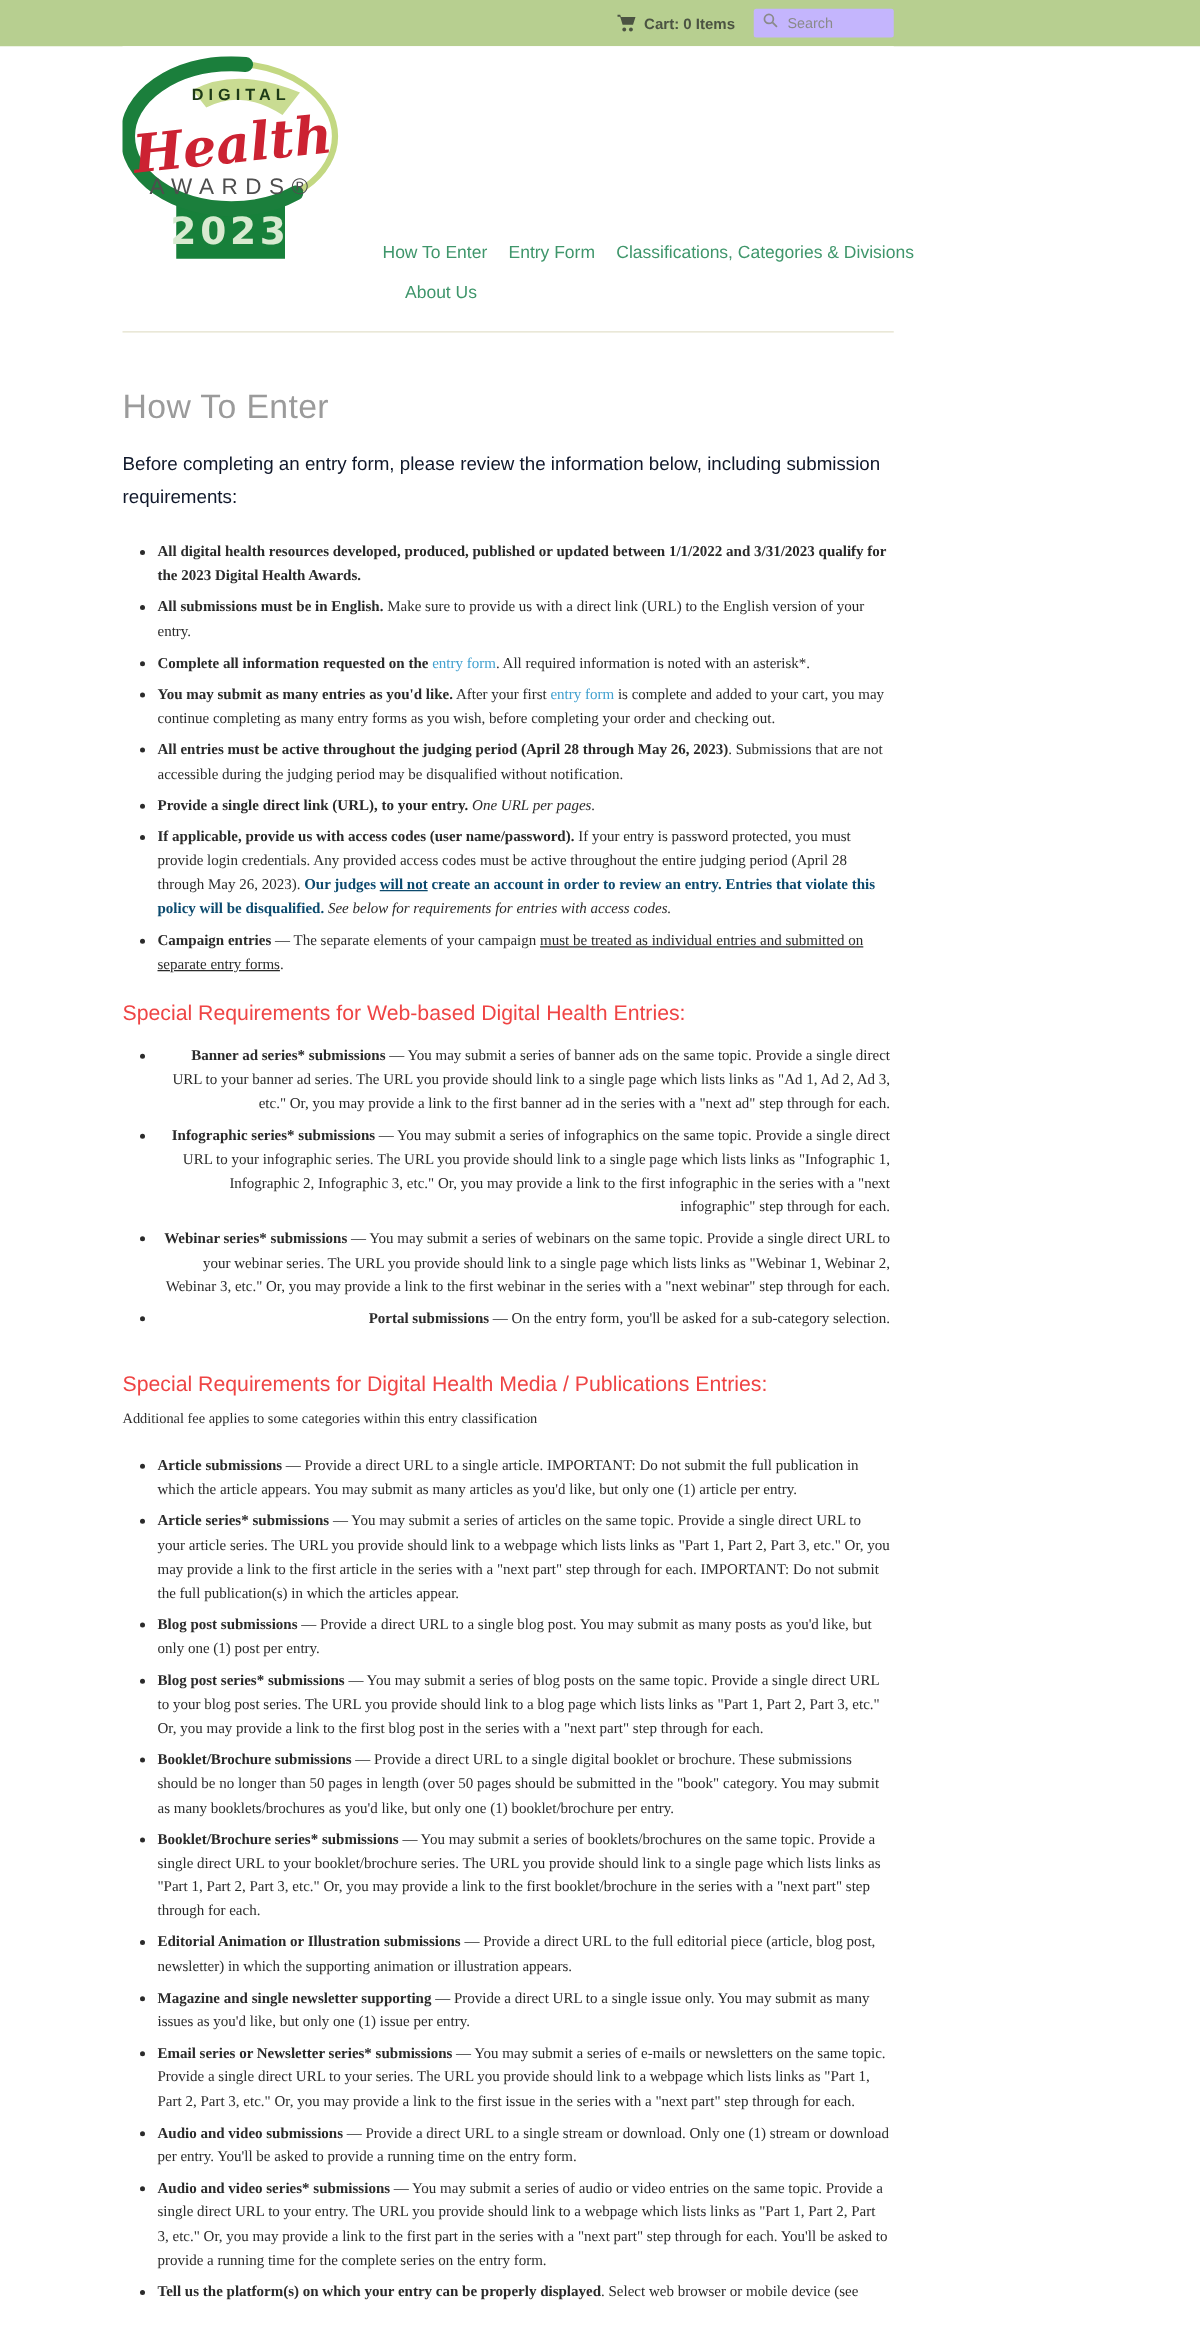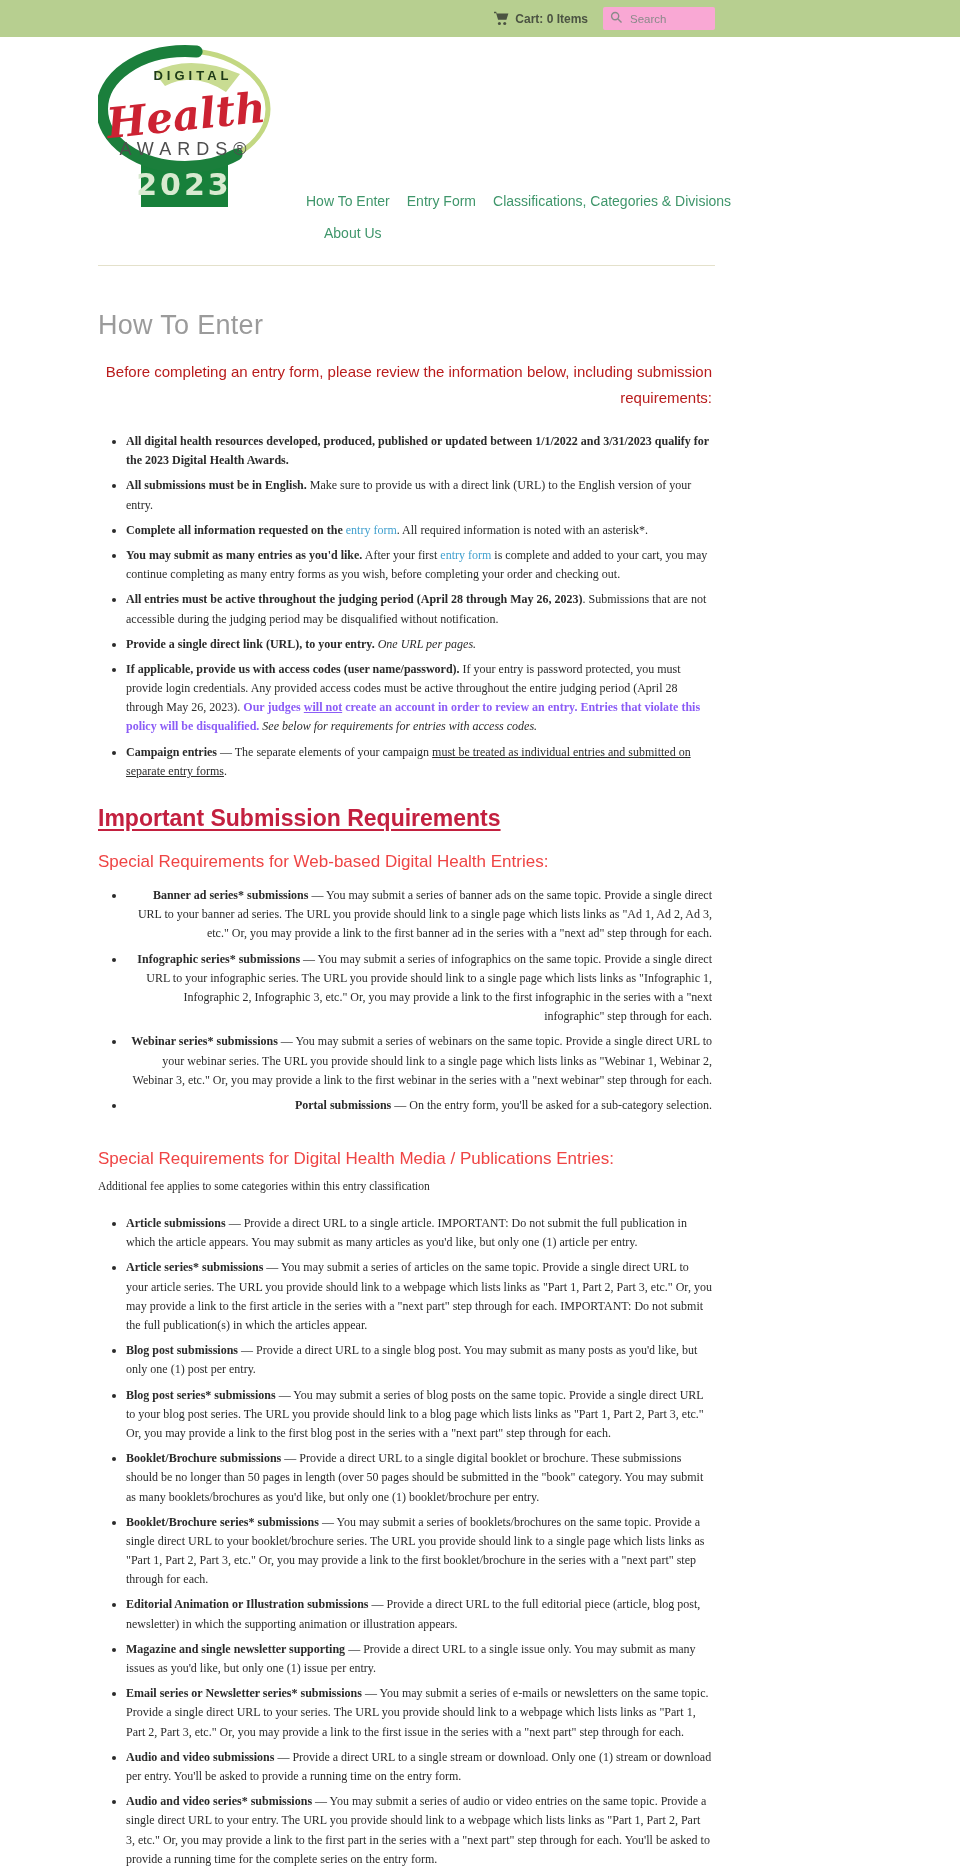--- a/index.html
+++ b/index.html
@@ -10,39 +10,39 @@
   }
   
   .topbar { background:#b7cf90; height:37px; width:100%; }
   .topbar-inner {
     width:617px; margin-left:98px; height:100%;
     display:flex; align-items:center; justify-content:flex-end; gap:15px;
   }
   .cart { display:flex; align-items:center; gap:6px; color:#4b5342; font-size:12px; font-weight:bold; cursor:pointer; }
   .cart svg { display:block; }
   .searchbox {
-    background:#f9a8d4; border-radius:2px; height:23px; width:112px;
+    background:#c4b5fd; border-radius:2px; height:23px; width:112px;
     display:flex; align-items:center; padding:0 7px; gap:5px;
   }
   .searchbox input { border:0; outline:0; width:100%; font-size:11.5px; color:#555; background:transparent; font-family:"Liberation Sans",sans-serif; }
   .searchbox input::placeholder { color:#8a8a8a; }
   
   .header-inner { position:relative; width:617px; margin-left:98px; height:229px; background:#fff; }
   .logo { position:absolute; left:0; top:8px; cursor:pointer; }
   nav {
     position:absolute; left:208px; top:156px; width:470px;
     display:flex; flex-wrap:wrap; column-gap:17px; row-gap:16px; font-size:14px;
   }
   nav a { color:#3f966b; cursor:pointer; white-space:nowrap; text-decoration:none; }
   nav a.about { margin-left:18px; }
   .divider { position:absolute; left:0; bottom:0; width:100%; height:1px; background:#e4e1cb; }
   
   .content { width:614px; margin-left:98px; color:#2f2f2f; }
   h1 { margin:44px 0 0; font-size:27px; font-weight:300; color:#9b9b9b; letter-spacing:.3px; }
-  .intro { margin:18px 0 0; font-size:15px; line-height:1.7; color:#b91c1c;text-align:right; }
+  .intro { margin:18px 0 0; font-size:15px; line-height:1.7; color:#0f172a; }
   .blist {
     margin:22px 0 0; padding-left:28px;
     font-family:"Liberation Serif", serif; font-size:12px; line-height:1.6; color:#2b2b2b;
   }
   .blist li { margin-bottom:6px; }
   h2 {
     margin:24px 0 0; font-size:23px; color:#c3203f; font-weight:bold;
     text-decoration:underline; text-underline-offset:3px;
   }
   h3 { margin:20px 0 0; font-size:17px; font-weight:400; color:#ef4444; }
@@ -50,21 +50,21 @@
   ul.after-h3 { margin-top:14px;text-align:right; }
   .note {
     margin:11px 0 0; font-family:"Liberation Serif", serif; 
     font-size:11.5px; color:#2b2b2b;
   }
   
   .seg-b { font-weight:bold; }
   .seg-i { font-style:italic; }
   .seg-u { text-decoration:underline; }
   .seg-l { color:#41a0cf; cursor:pointer; }
-  .seg-r { color:#8b5cf6; font-weight:bold; }
+  .seg-r { color:#0c4a6e; font-weight:bold; }
 </style>
 </head>
 <body>
 
 <div class="page">
 
   <div class="topbar">
     <div class="topbar-inner">
       <div class="cart">
         <span>
@@ -118,21 +118,20 @@
         <li><span class="seg-b">All digital health resources developed, produced, published or updated between 1/1/2022 and 3/31/2023 qualify for the 2023 Digital Health Awards.</span></li>
         <li><span class="seg-b">All submissions must be in English.</span><span> Make sure to provide us with a direct link (URL) to the English version of your entry.</span></li>
         <li><span class="seg-b">Complete all information requested on the </span><span class="seg-l">entry form</span><span>. All required information is noted with an asterisk*.</span></li>
         <li><span class="seg-b">You may submit as many entries as you'd like.</span><span> After your first </span><span class="seg-l">entry form</span><span> is complete and added to your cart, you may continue completing as many entry forms as you wish, before completing your order and checking out.</span></li>
         <li><span class="seg-b">All entries must be active throughout the judging period (April 28 through May 26, 2023)</span><span>. Submissions that are not accessible during the judging period may be disqualified without notification.</span></li>
         <li><span class="seg-b">Provide a single direct link (URL), to your entry.</span><span> </span><span class="seg-i">One URL per pages.</span></li>
         <li><span class="seg-b">If applicable, provide us with access codes (user name/password).</span><span> If your entry is password protected, you must provide login credentials. Any provided access codes must be active throughout the entire judging period (April 28 through May 26, 2023). </span><span class="seg-r">Our judges </span><span class="seg-r seg-u">will not</span><span class="seg-r"> create an account in order to review an entry. Entries that violate this policy will be disqualified.</span><span> </span><span class="seg-i">See below for requirements for entries with access codes.</span></li>
         <li><span class="seg-b">Campaign entries </span><span>— The separate elements of your campaign </span><span class="seg-u">must be treated as individual entries and submitted on separate entry forms</span><span>.</span></li>
       </ul>
 
-    <h2>Important Submission Requirements</h2>
 
     <h3>Special Requirements for Web-based Digital Health Entries:</h3>
     <ul class="blist after-h3">
         <li><span class="seg-b">Banner ad series* submissions </span><span>— You may submit a series of banner ads on the same topic. Provide a single direct URL to your banner ad series. The URL you provide should link to a single page which lists links as "Ad 1, Ad 2, Ad 3, etc." Or, you may provide a link to the first banner ad in the series with a "next ad" step through for each.</span></li>
         <li><span class="seg-b">Infographic series* submissions </span><span>— You may submit a series of infographics on the same topic. Provide a single direct URL to your infographic series. The URL you provide should link to a single page which lists links as "Infographic 1, Infographic 2, Infographic 3, etc." Or, you may provide a link to the first infographic in the series with a "next infographic" step through for each.</span></li>
         <li><span class="seg-b">Webinar series* submissions </span><span>— You may submit a series of webinars on the same topic. Provide a single direct URL to your webinar series. The URL you provide should link to a single page which lists links as "Webinar 1, Webinar 2, Webinar 3, etc." Or, you may provide a link to the first webinar in the series with a "next webinar" step through for each.</span></li>
         <li><span class="seg-b">Portal submissions </span><span>— On the entry form, you'll be asked for a sub-category selection.</span></li>
       </ul>
 
     <h3 class="media">Special Requirements for Digital Health Media / Publications Entries:</h3>

